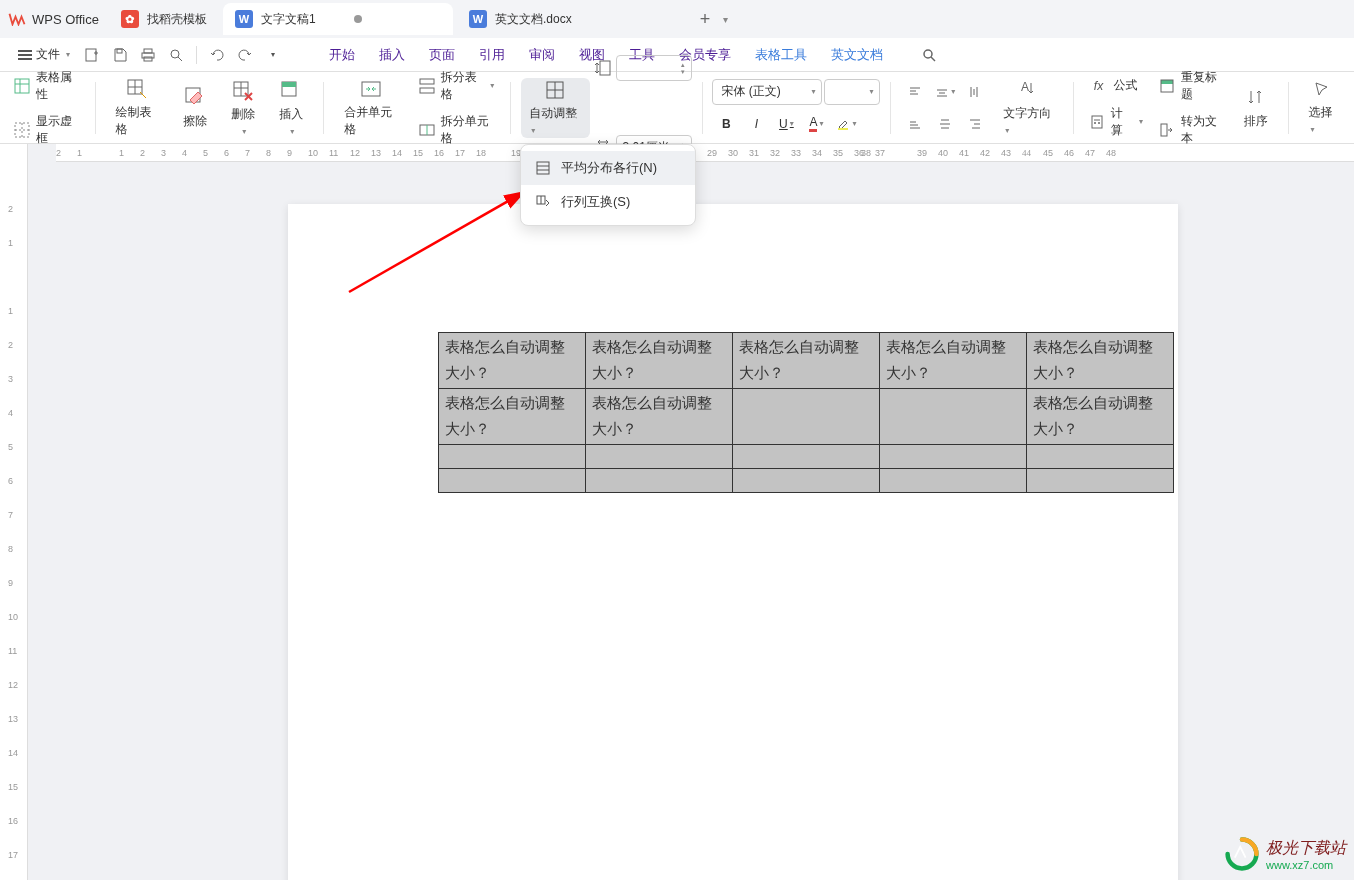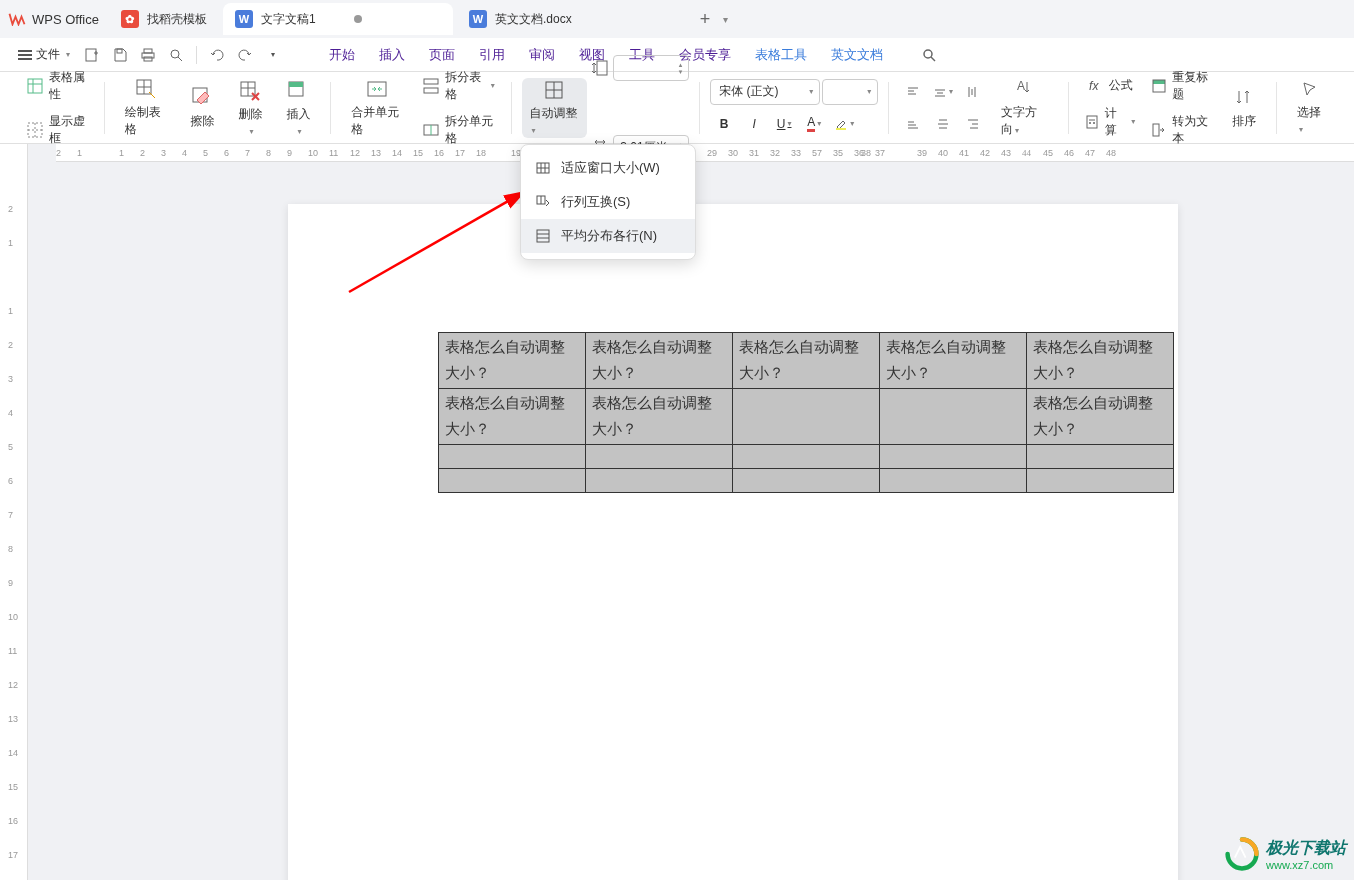--- a/index.html
+++ b/index.html
@@ -16,21 +16,21 @@
 .tab-add { width: 28px; height: 28px; display: flex; align-items: center; justify-content: center; font-size: 18px; color: #666; cursor: pointer; }
 .tab-chevron { margin-left: 4px; color: #888; font-size: 10px; }
 .menubar { height: 34px; background: #fff; display: flex; align-items: center; padding: 0 10px; border-bottom: 1px solid #e0e0e0; }
 .menu-icon-btn { width: 28px; height: 28px; display: flex; align-items: center; justify-content: center; color: #555; cursor: pointer; }
 .menu-file { display: flex; align-items: center; gap: 4px; padding: 0 8px; cursor: pointer; }
 .hamburger { width: 14px; display: flex; flex-direction: column; gap: 2px; }
 .hamburger div { height: 2px; background: #555; }
 .menu-sep { width: 1px; height: 18px; background: #ddd; margin: 0 6px; }
 .menu-item { padding: 6px 12px; cursor: pointer; color: #4c1d95; font-size: 13px; }
 .menu-item.active { color: #3a7cdb; }
-.ribbon { height: 72px; background: #fff; display: flex; align-items: center; padding: 4px 21px; border-bottom: 1px solid #e0e0e0; gap: 4px; }
+.ribbon { height: 72px; background: #fff; display: flex; align-items: center; padding: 4px 8px; border-bottom: 1px solid #e0e0e0; gap: 4px; }
 .ribbon-group { display: flex; flex-direction: column; gap: 2px; justify-content: center; height: 100%; }
 .ribbon-btn { display: flex; align-items: center; gap: 6px; padding: 4px 6px; cursor: pointer; font-size: 12px; border-radius: 4px; }
 .ribbon-btn-big { display: flex; flex-direction: column; align-items: center; justify-content: center; gap: 4px; padding: 6px 10px; cursor: pointer; font-size: 12px; height: 60px; }
 .ribbon-sep { width: 1px; height: 52px; background: #e5e5e5; margin: 0 6px; }
 .ribbon-icon { width: 18px; height: 18px; display: flex; align-items: center; justify-content: center; color: #555; }
 .ribbon-icon-big { width: 24px; height: 24px; display: flex; align-items: center; justify-content: center; color: #555; }
 .dropdown-arrow { font-size: 8px; color: #888; margin-left: 2px; }
 .font-select { height: 26px; border: 1px solid #ccc; border-radius: 4px; padding: 0 20px 0 8px; font-size: 12px; background: #fff; display: flex; align-items: center; position: relative; }
 .font-select-arrow { position: absolute; right: 6px; font-size: 8px; color: #888; }
 .dim-input { width: 76px; height: 26px; border: 1px solid #ccc; border-radius: 4px; padding: 0 6px; font-size: 12px; display: flex; align-items: center; justify-content: space-between; }
@@ -54,21 +54,21 @@
 .doc-table td.r4 { height: 24px; }
 .col1 { width: 147px; }
 .col2 { width: 147px; }
 .col3 { width: 147px; }
 .col4 { width: 147px; }
 .col5 { width: 147px; }
 .arrow-annotation { position: absolute; top: 182px; left: 344px; z-index: 50; pointer-events: none; }
 .watermark { position: absolute; right: 8px; bottom: 8px; display: flex; align-items: center; gap: 6px; z-index: 200; }
 .watermark-logo { width: 36px; height: 36px; }
 .watermark-text { display: flex; flex-direction: column; }
-.watermark-cn { font-size: 16px; font-weight: bold; color: #0f766e; font-style: italic; }
+.watermark-cn { font-size: 16px; font-weight: normal; color: #7f1d1d; font-style: italic; }
 .watermark-url { font-size: 11px; color: #16a951; }
 svg { display: block; }
 .small-icon-btn { width: 28px; height: 26px; display: flex; align-items: center; justify-content: center; cursor: pointer; border-radius: 3px; }
 </style>
 </head>
 <body>
 
 <div class="titlebar">
   <div class="app-brand">
     <svg class="brand-icon" viewBox="0 0 24 18">
@@ -506,21 +506,21 @@
         <div class="ruler-h-tick" style="left: 546px;">24</div>
         <div class="ruler-h-tick" style="left: 567px;">25</div>
         <div class="ruler-h-tick" style="left: 588px;">26</div>
         <div class="ruler-h-tick" style="left: 609px;">27</div>
         <div class="ruler-h-tick" style="left: 630px;">28</div>
         <div class="ruler-h-tick" style="left: 651px;">29</div>
         <div class="ruler-h-tick" style="left: 672px;">30</div>
         <div class="ruler-h-tick" style="left: 693px;">31</div>
         <div class="ruler-h-tick" style="left: 714px;">32</div>
         <div class="ruler-h-tick" style="left: 735px;">33</div>
-        <div class="ruler-h-tick" style="left: 756px;">57</div>
+        <div class="ruler-h-tick" style="left: 756px;">34</div>
         <div class="ruler-h-tick" style="left: 777px;">35</div>
         <div class="ruler-h-tick" style="left: 798px;">36</div>
         <div class="ruler-h-tick" style="left: 819px;">37</div>
         <div class="ruler-h-tick" style="left: 805px;">38</div>
         <div class="ruler-h-tick" style="left: 861px;">39</div>
         <div class="ruler-h-tick" style="left: 882px;">40</div>
         <div class="ruler-h-tick" style="left: 903px;">41</div>
         <div class="ruler-h-tick" style="left: 924px;">42</div>
         <div class="ruler-h-tick" style="left: 945px;">43</div>
         <div class="ruler-h-tick" style="left: 966px; font-family: Liberation Serif, serif;">44</div>
@@ -560,50 +560,39 @@
           <td class="r4"></td>
           <td class="r4"></td>
         </tr>
       </tbody>
         </table>
     </div>
   </div>
 </div>
 
 <div class="dropdown-menu">
-  <div class="dropdown-item">
+  <div class="dropdown-item highlighted">
     <span class="dropdown-item-icon">
         <svg width="16" height="16" viewBox="0 0 16 16">
-          <rect x="2" y="3" width="12" height="10" stroke="#555" fill="none"></rect>
-          <line x1="2" y1="8" x2="14" y2="8" stroke="#555"></line>
-          <line x1="6" y1="3" x2="6" y2="13" stroke="#555"></line>
-          <line x1="10" y1="3" x2="10" y2="13" stroke="#555"></line>
-        </svg>
-      </span>
-    <span>适应窗口大小(W)</span>
+          <rect x="2" y="2" width="12" height="12" stroke="#555" fill="none"></rect>
+          <line x1="2" y1="6" x2="14" y2="6" stroke="#555"></line>
+          <line x1="2" y1="10" x2="14" y2="10" stroke="#555"></line>
+        </svg>
+      </span>
+    <span>平均分布各行(N)</span>
   </div>
   <div class="dropdown-item">
     <span class="dropdown-item-icon">
         <svg width="16" height="16" viewBox="0 0 16 16">
           <rect x="2" y="2" width="8" height="8" stroke="#555" fill="none"></rect>
           <line x1="6" y1="2" x2="6" y2="10" stroke="#555"></line>
           <path d="M11 6l3 3-3 3" stroke="#555" fill="none"></path>
         </svg>
       </span>
     <span>行列互换(S)</span>
-  </div>
-  <div class="dropdown-item highlighted">
-    <span class="dropdown-item-icon">
-        <svg width="16" height="16" viewBox="0 0 16 16">
-          <rect x="2" y="2" width="12" height="12" stroke="#555" fill="none"></rect>
-          <line x1="2" y1="6" x2="14" y2="6" stroke="#555"></line>
-          <line x1="2" y1="10" x2="14" y2="10" stroke="#555"></line>
-        </svg>
-      </span>
-    <span>平均分布各行(N)</span>
   </div>
 </div>
 
 <svg class="arrow-annotation" width="200" height="120">
   <defs>
       <marker id="ah" markerWidth="10" markerHeight="10" refX="8" refY="3" orient="auto">
         <path d="M0,0 L9,3 L0,6 z" fill="#ff0000"></path>
       </marker>
     </defs>
   <line x1="5" y1="110" x2="180" y2="10" stroke="#ff0000" stroke-width="2.5" marker-end="url(#ah)"></line>

